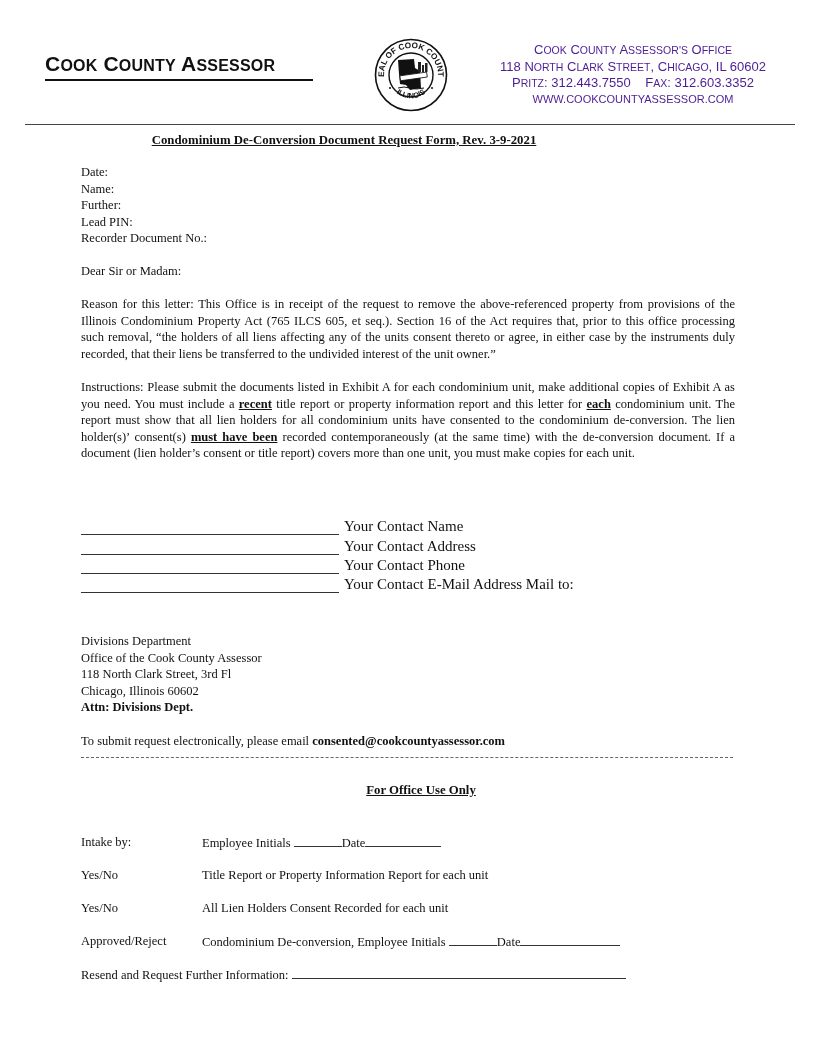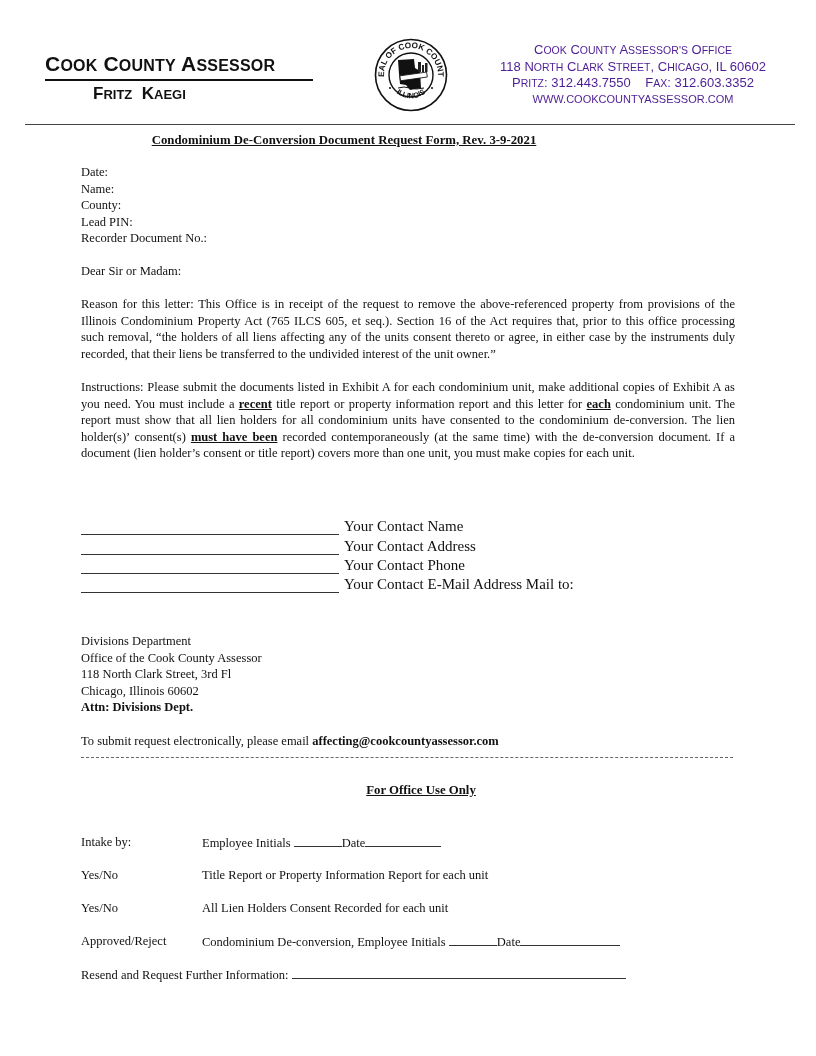--- a/index.html
+++ b/index.html
@@ -55,24 +55,20 @@
 </head>
 <body>
 
 <div class="brand">
   <div class="brand-title">
     <span>C</span><span class="sc">OOK</span>
     <span>C</span><span class="sc">OUNTY</span>
     <span>A</span><span class="sc">SSESSOR</span>
   </div>
   <div class="brand-rule"></div>
-  <div class="brand-name">
-    <span>F</span><span class="sc">RITZ</span>&nbsp;
-    <span>K</span><span class="sc">AEGI</span>
-  </div>
 </div>
 
 <div class="seal">
   <svg width="74" height="74" viewBox="0 0 74 74">
     <defs>
       <path id="arcTop" d="M 10 37 A 27 27 0 0 1 64 37"></path>
       <path id="arcBot" d="M 14 43 A 24 24 0 0 0 60 43"></path>
     </defs>
     <circle cx="37" cy="37" r="35.5" fill="#fff" stroke="#111" stroke-width="1.6"></circle>
     <circle cx="37" cy="37" r="22" fill="#fff" stroke="#111" stroke-width="1.4"></circle>
@@ -110,21 +106,21 @@
   <div class="web">WWW.COOKCOUNTYASSESSOR.COM</div>
 </div>
 
 <div class="hr"></div>
 
 <div class="form-title"><span>Condominium De-Conversion Document Request Form, Rev. 3-9-2021</span></div>
 
 <div class="doc fields">
   <div>Date:</div>
   <div>Name:</div>
-  <div>County:</div>
+  <div>Further:</div>
   <div>Lead PIN:</div>
   <div>Recorder Document No.:</div>
 </div>
 
 <div class="doc greet">Dear Sir or Madam:</div>
 
 <div class="doc para p1">Reason for this letter:  This Office is in receipt of the request to remove the above-referenced property from provisions of the Illinois Condominium Property Act (765 ILCS 605, et seq.).  Section 16 of the Act requires that, prior to this office processing such removal, “the holders of all liens affecting any of the units consent thereto or agree, in either case by the instruments duly recorded, that their liens be transferred to the undivided interest of the unit owner.”</div>
 
 <div class="doc para p2"><span>Instructions: Please submit the documents listed in Exhibit A for each condominium unit, make additional copies of Exhibit A as you need.    You must include a </span><span class="b-u">recent</span><span> title report or property information report and this letter for </span><span class="b-u">each</span><span> condominium unit.   The report must show that all lien holders for all condominium units have consented to  the condominium de-conversion.   The lien holder(s)’ consent(s) </span><span class="b-u">must have been</span><span> recorded contemporaneously (at the same time) with the de-conversion document.    If a document (lien holder’s consent or title report) covers more than one unit, you must make copies for each unit.</span></div>
 
@@ -148,21 +144,21 @@
 </div>
 
 <div class="doc mail">
   <div>Divisions Department</div>
   <div>Office of the Cook County Assessor</div>
   <div>118 North Clark Street, 3rd Fl</div>
   <div>Chicago, Illinois 60602</div>
   <div style="font-weight:bold">Attn: Divisions Dept.</div>
 </div>
 
-<div class="doc email-line"><span>To submit request electronically, please email </span><b>affecting@cookcountyassessor.com</b></div>
+<div class="doc email-line"><span>To submit request electronically, please email </span><b>consented@cookcountyassessor.com</b></div>
 
 <div class="dashline"></div>
 
 <div class="office-title"><span>For Office Use Only</span></div>
 
 <div class="office" style="top:835px">
   <span class="lab">Intake by:</span>
   <span class="val"><span>Employee Initials </span><span class="blank" style="width:48px"></span><span>Date</span><span class="blank" style="width:76px"></span></span>
 </div>
 

